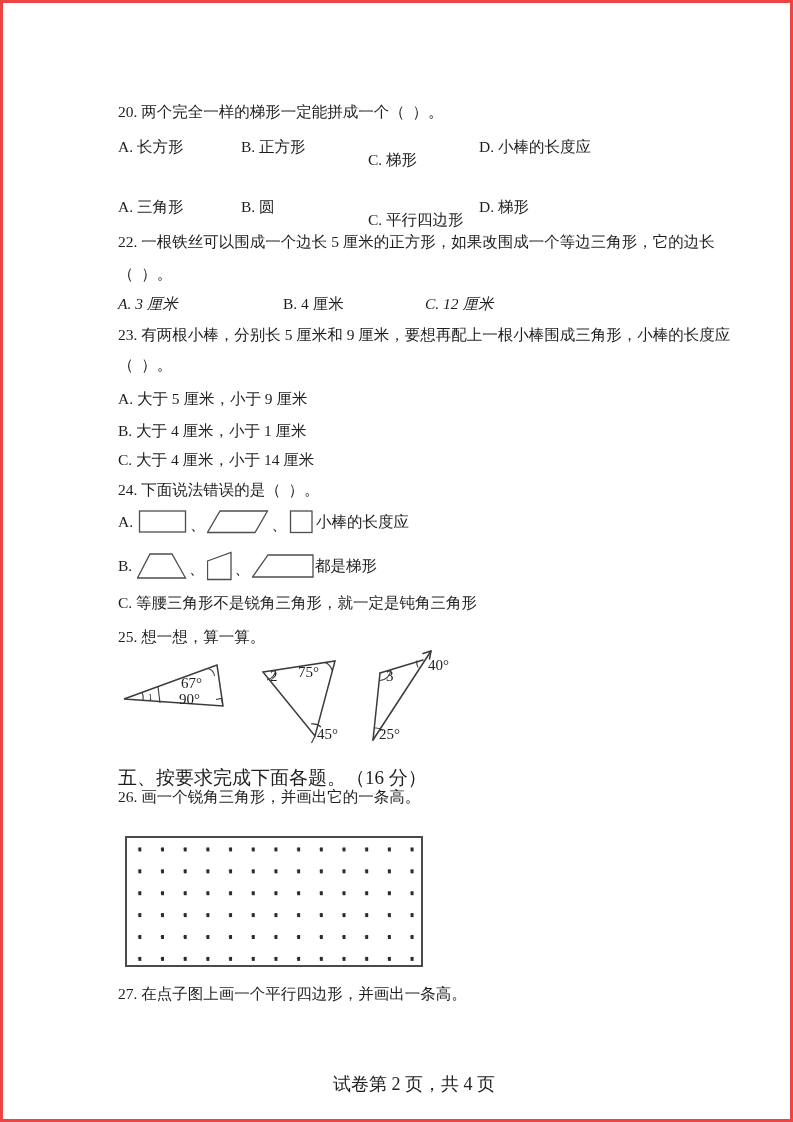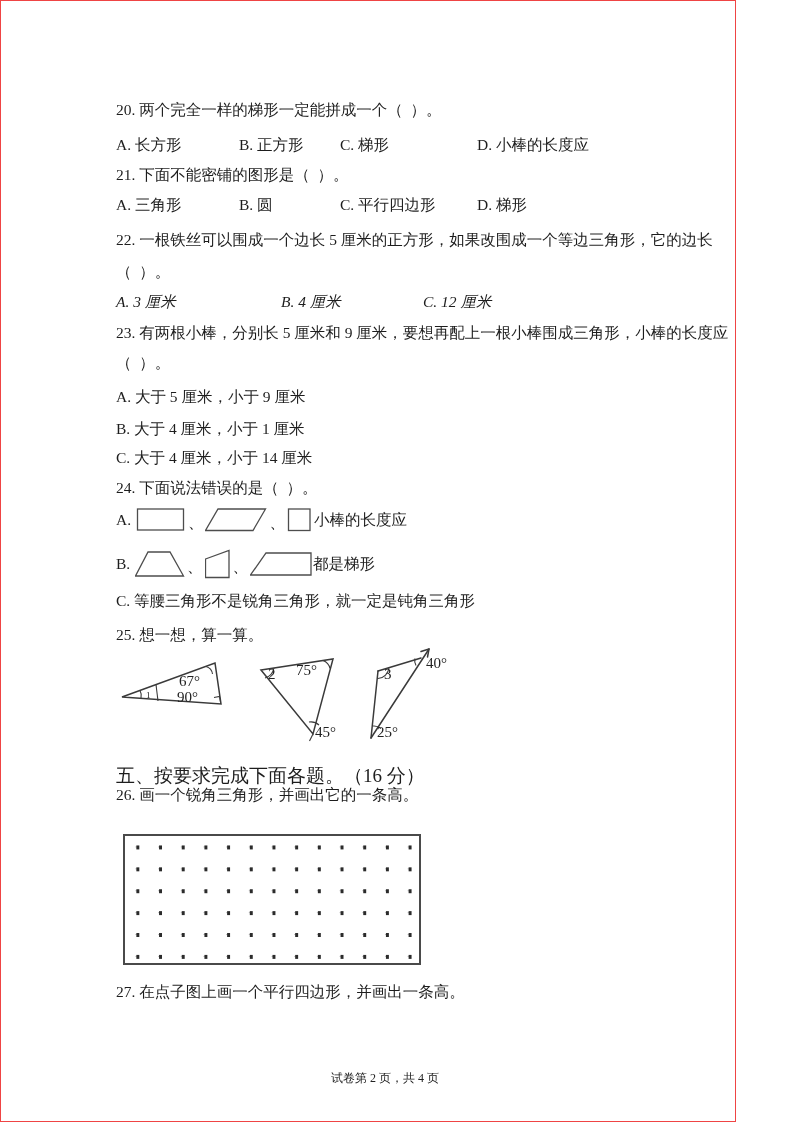--- a/index.html
+++ b/index.html
@@ -1,62 +1,61 @@
 <!DOCTYPE html>
 <html><head>
 <meta charset="utf-8">
 <style>
   html,body{margin:0;padding:0;background:#ffffff;}
   .page{
-    position:relative;width:736px;height:1122px;background:#fff;
+    position:relative;width:793px;height:1122px;background:#fff;
     font-family:"Liberation Serif","DejaVu Serif",serif;
     color:#1d1d1d;font-size:15.5px;box-sizing:border-box;
-    border:1px solid #ef4444;overflow:hidden;
+    border:3px solid #ef4444;overflow:hidden;
   }
   .line{position:absolute;left:115px;white-space:pre;}
   .opts{position:absolute;left:115px;height:20px;}
   .opts span{position:absolute;top:0;white-space:pre;}
   .opts4 span:nth-child(1){left:0;}
   .opts4 span:nth-child(2){left:123px;}
-  .opts4 span:nth-child(3){left:224px;}
+  .opts4 span:nth-child(3){left:250px;margin-top:13px;}
   .opts4 span:nth-child(4){left:361px;}
   .opts3 span:nth-child(1){left:0;font-style:italic;}
-  .opts3 span:nth-child(2){left:165px;font-style:italic;}
+  .opts3 span:nth-child(2){left:165px;}
   .opts3 span:nth-child(3){left:307px;font-style:italic;}
   .shaperow{position:absolute;left:115px;display:flex;align-items:center;white-space:pre;}
   .shaperow svg{display:block;margin:0 1px;}
   .shaperow .sep{margin:6px 1px 0 1px;}
   .sec-title{font-weight:normal;font-size:19px;}
   .figs svg{position:absolute;overflow:visible;}
   .figs text{font-family:"Liberation Serif","DejaVu Serif",serif;fill:#222;}
   .dotgrid{
     position:absolute;left:122px;top:833px;width:298px;height:131px;
     border:2px solid #4a4a4a;box-sizing:border-box;
     background-image:radial-gradient(circle 2px at 11.3px 10.9px,#2b2b2b 97%,rgba(0,0,0,0));
     background-size:22.7px 21.9px;background-position:1.5px 0.5px;
   }
-  .footer{position:absolute;left:330px;top:1069px;font-size:12px;color:#222;white-space:pre;}
+  .footer{position:absolute;left:330px;top:1069px;font-size:18px;color:#222;white-space:pre;}
   .shape{stroke:#4d4d4d;stroke-width:1.3;fill:none;}
   .fig-stroke{stroke:#3a3a3a;stroke-width:1.5;fill:none;stroke-linecap:round;}
   .fig-thin{stroke:#3a3a3a;stroke-width:1.1;fill:none;}
 </style>
 </head>
 <body>
 
 <div class="page">
 
   <div class="line" style="top:99px">20. 两个完全一样的梯形一定能拼成一个（  ）。</div>
   <div class="opts opts4" style="top:134px">
     <span>A. 长方形</span>
     <span>B. 正方形</span>
     <span>C. 梯形</span>
     <span>D. 小棒的长度应</span>
   </div>
 
-  <div class="line" style="top:164px">21. 下面不能密铺的图形是（  ）。</div>
   <div class="opts opts4" style="top:194px">
     <span>A. 三角形</span>
     <span>B. 圆</span>
     <span>C. 平行四边形</span>
     <span>D. 梯形</span>
   </div>
 
   <div class="line" style="top:229px">22. 一根铁丝可以围成一个边长 5 厘米的正方形，如果改围成一个等边三角形，它的边长</div>
   <div class="line" style="top:261px">（  ）。</div>
   <div class="opts opts3" style="top:291px">

